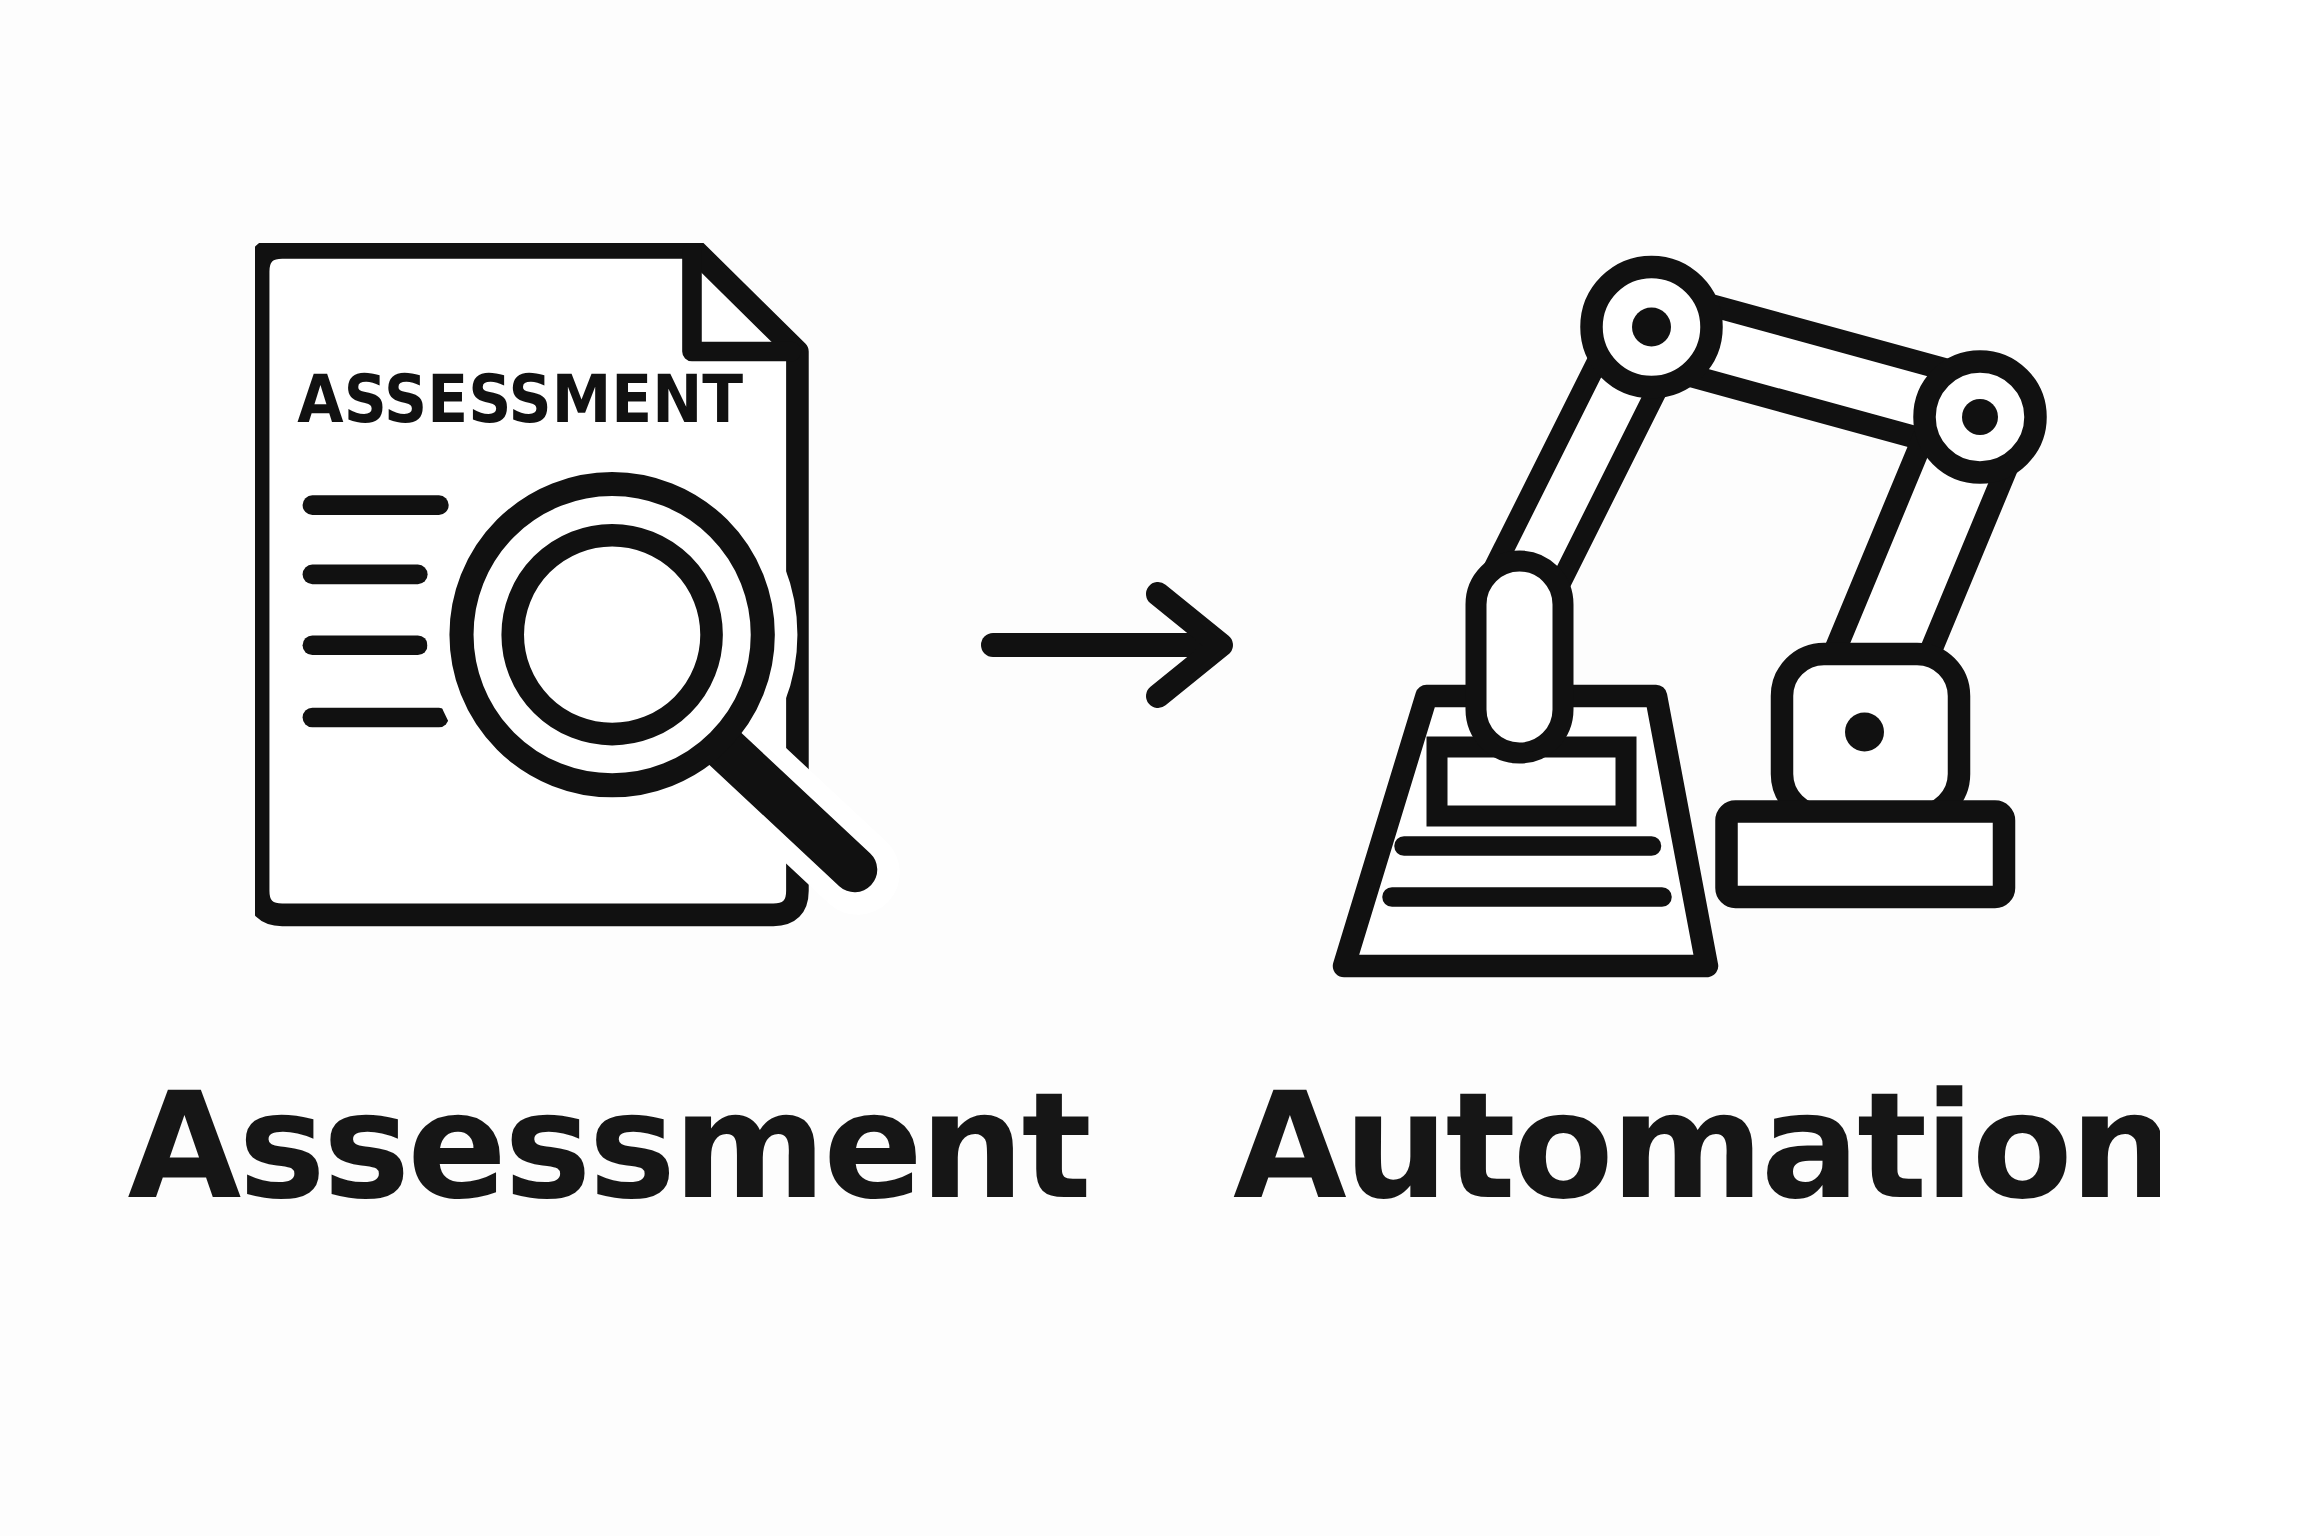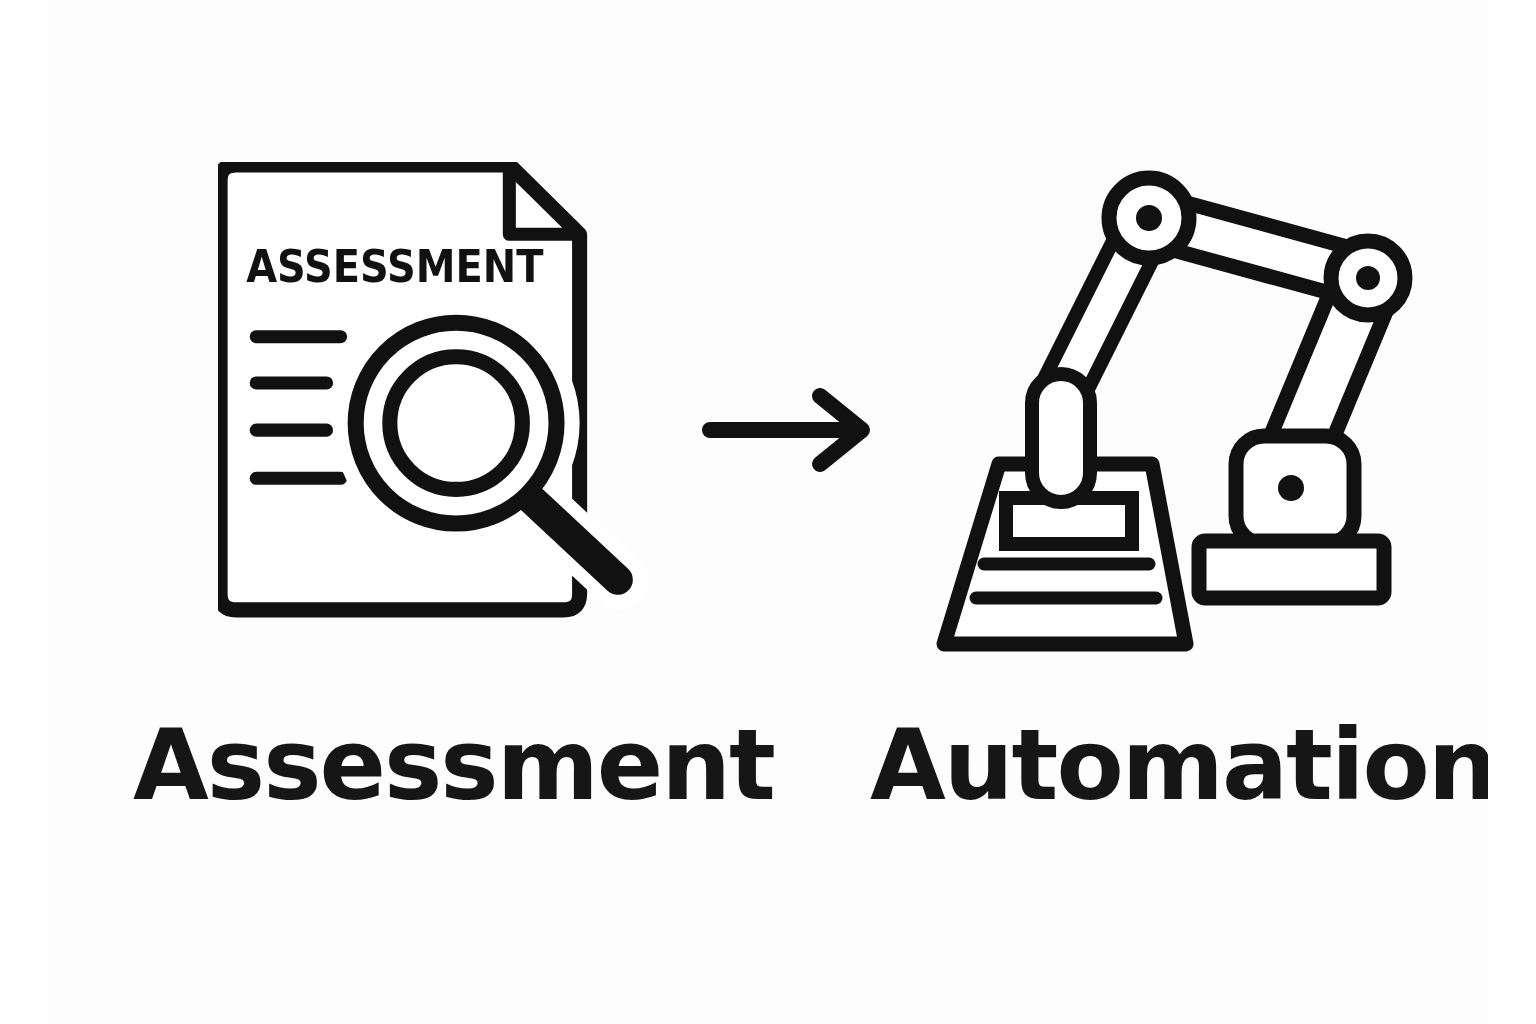--- a/index.html
+++ b/index.html
@@ -7,21 +7,20 @@
     padding: 0;
     background: #ffffff;
   }
   .canvas {
     position: relative;
     width: 1440px;
     height: 1024px;
     background: #fdfdfd;
     overflow: hidden;
     font-family: "DejaVu Sans", "Liberation Sans", sans-serif;
-    margin-left: 48px;
   }
   .icon-box { position: absolute; }
   .doc-icon   { left: 170px; top: 162px; width: 432px; height: 472px; }
   .arrow-icon { left: 652px; top: 382px; width: 196px; height: 96px; }
   .robot-icon { left: 886px; top: 156px; width: 484px; height: 504px; }
   .label {
     position: absolute;
     top: 712px;
     width: 620px;
     text-align: center;

